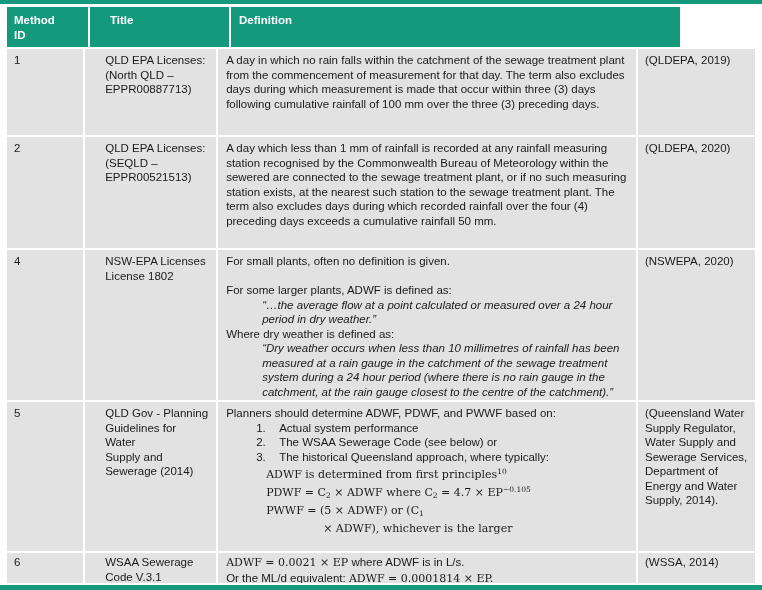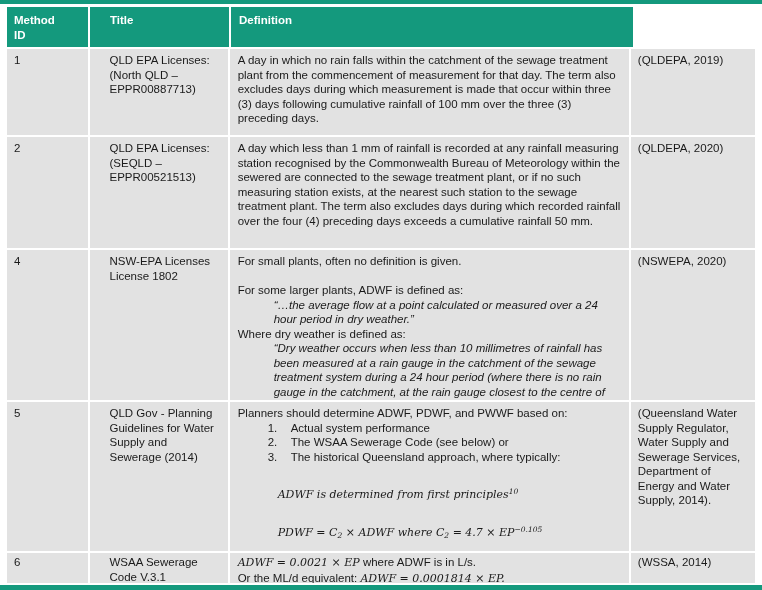--- a/index.html
+++ b/index.html
@@ -22,21 +22,21 @@
   .t-row.head{margin-top:0;}
   .cell{
     background:var(--row-bg);
     padding:4px 7px 2px 7px;
     font-size:11.5px;
     line-height:14.5px;
     overflow:hidden;
   }
   .c-id{width:81px;}
   .c-title{width:139px;padding-left:20px;}
-  .c-def{width:402px;padding-left:8px;}
+  .c-def{width:449px;padding-left:8px;}
   .c-src{width:125px;}
   .head .cell{
     background:var(--teal);
     color:#ffffff;
     font-weight:bold;
     font-size:11.5px;
     padding-top:6px;
   }
   .head{height:40px;}
   .r1{height:86px;}
@@ -45,32 +45,29 @@
   .r5{height:149px;}
   .r6{height:30px;}
   .r6 .cell{padding-top:2px;}
   .pre{white-space:pre-line;}
   .line.blank{height:14.5px;}
   .italic{font-style:italic;margin-left:36px;}
   .li{display:flex;padding-left:30px;}
   .li-num{width:23px;flex:none;}
   .math{
     font-family:"DejaVu Serif",serif;
-    font-style:italic;
     font-size:11px;
     line-height:15px;
     margin-left:40px;
-    margin-top:20px;
   }
   .math.m-cont{margin-left:97px;}
   .math sup, .math-inline sup{font-size:7.5px;vertical-align:4px;}
   .math sub, .math-inline sub{font-size:7.5px;vertical-align:-2px;}
   .math-inline{
     font-family:"DejaVu Serif",serif;
-    font-style:italic;
     font-size:11px;
   }
 </style>
 </head>
 <body>
 
 <div class="strip top"></div>
 
 <div class="table-wrap">
 

